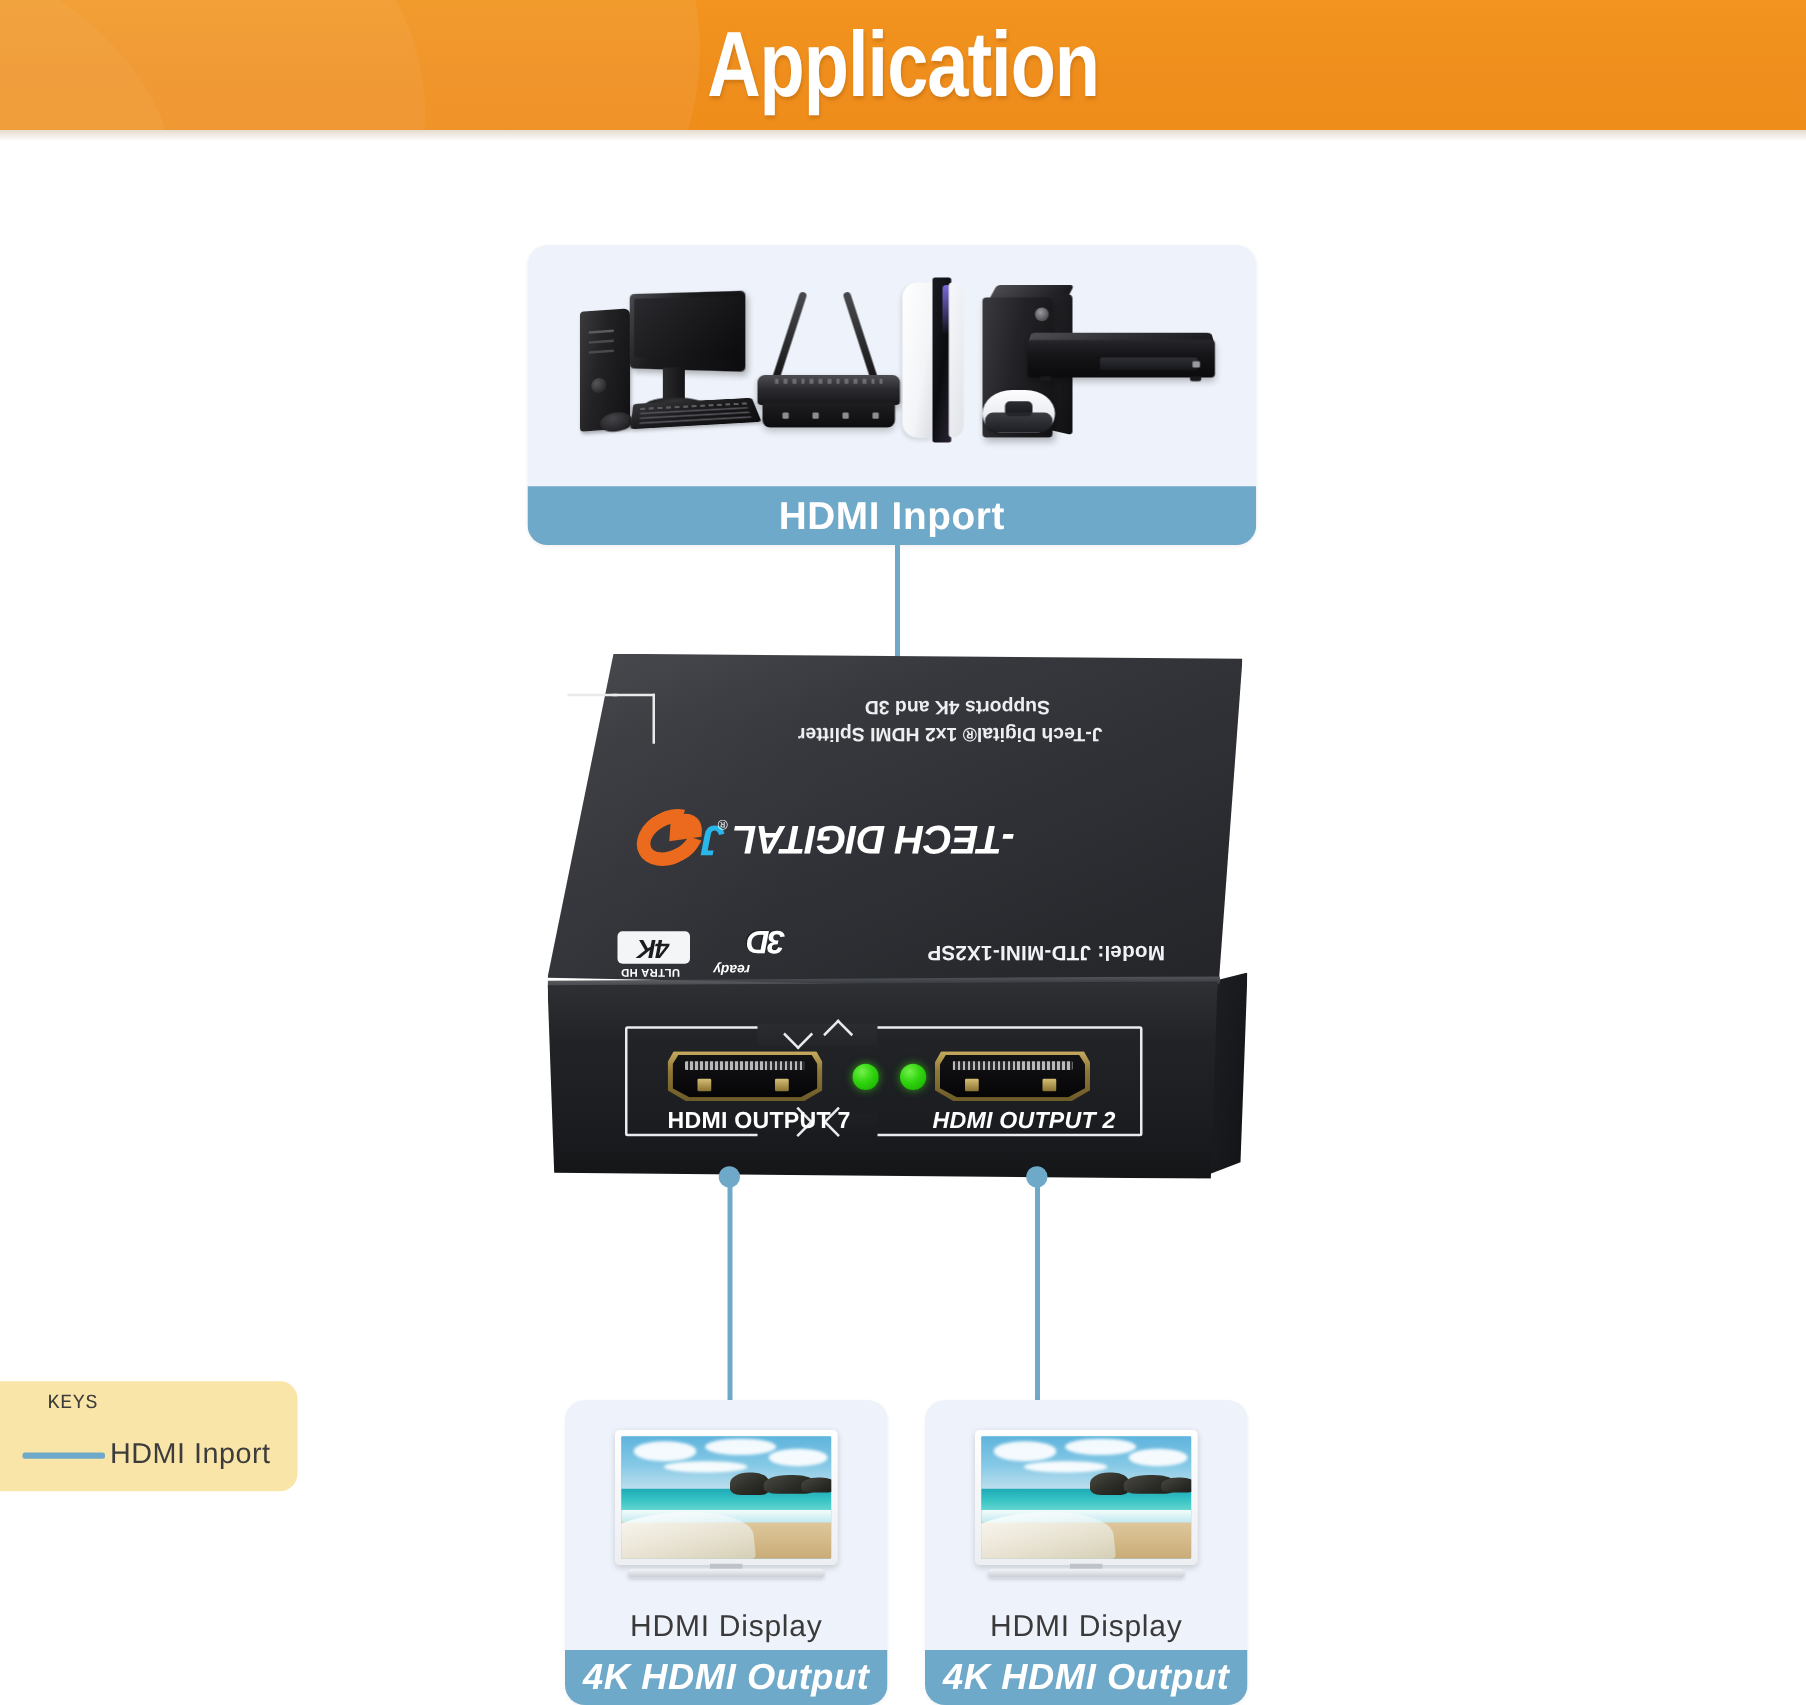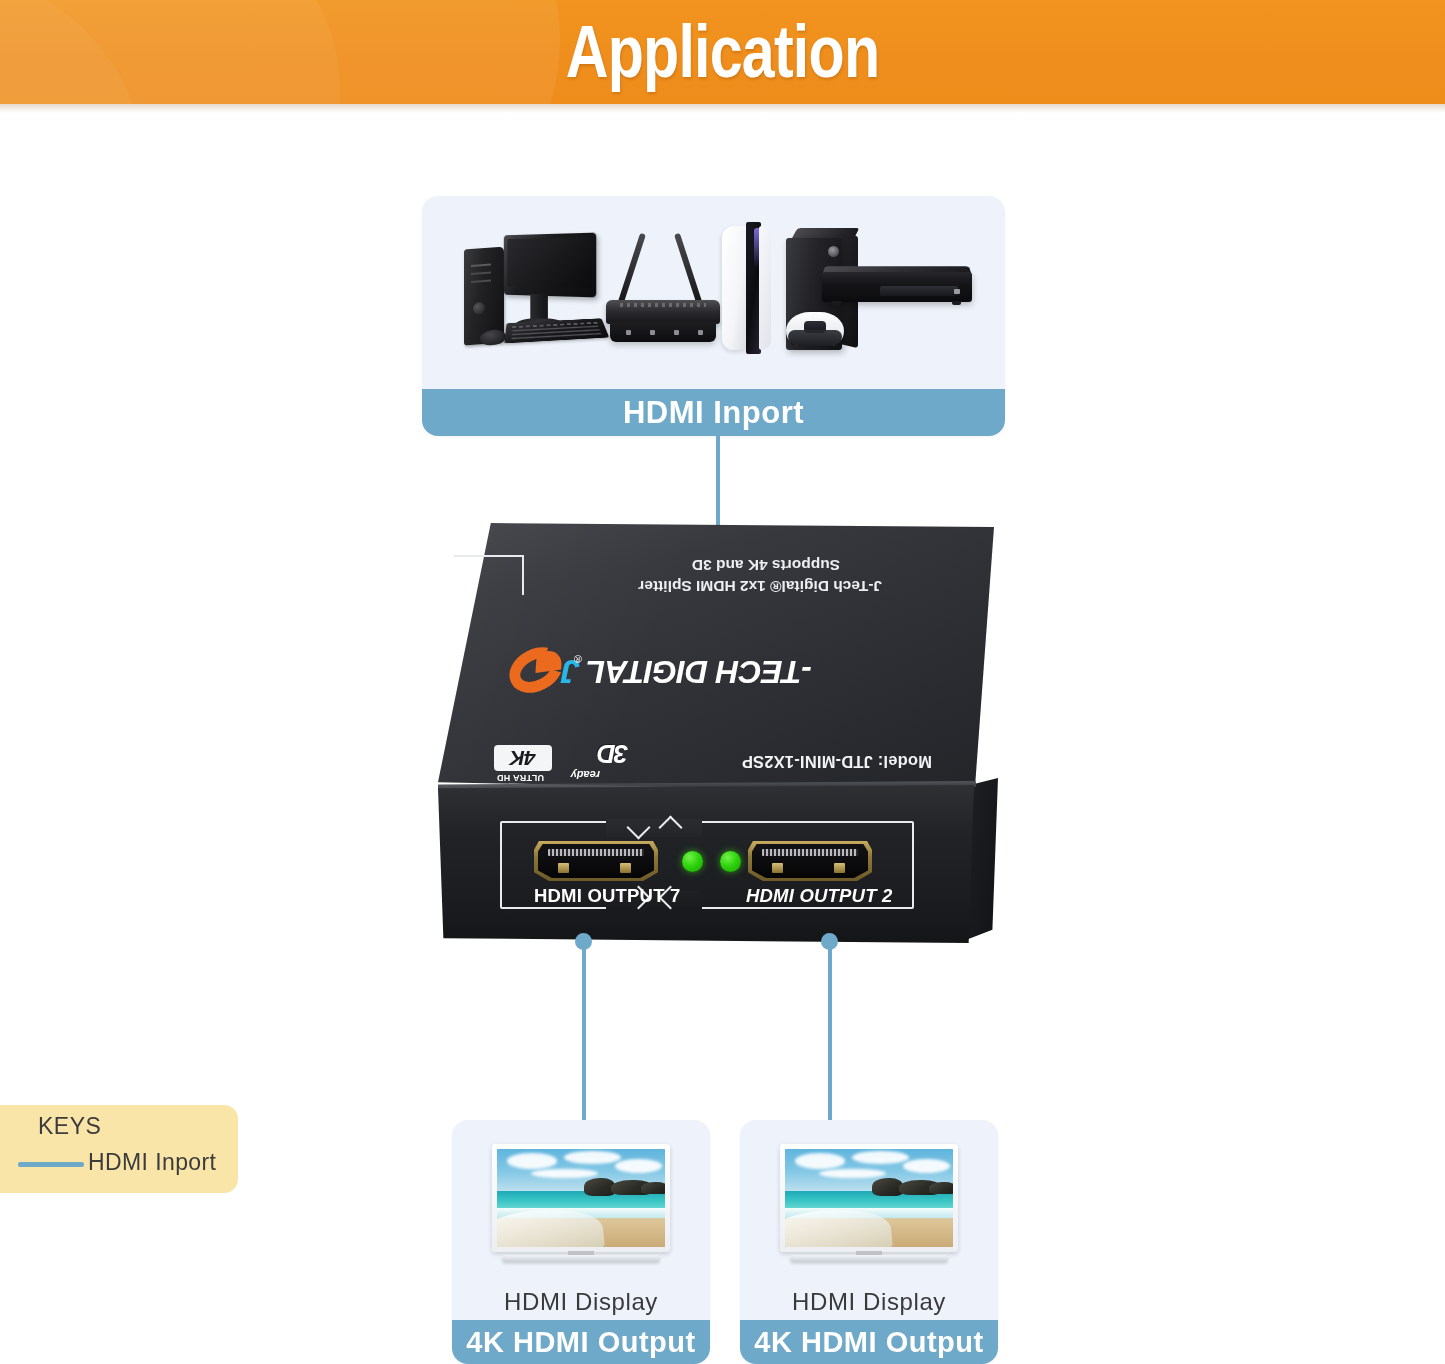--- a/index.html
+++ b/index.html
@@ -311,21 +311,21 @@
   .dvd-foot {
     position: absolute; top: 43px; width: 9px; height: 4px;
     background: #1a1a1d; border-radius: 0 0 2px 2px;
   }
 
   
   .display-panel { height: 244px; width: 258px; }
   #display-panel-1 { left: 452px; top: 1120px; }
   #display-panel-2 { left: 740px; top: 1120px; }
   .display-panel .panel-bar {
-    height: 44px; line-height: 44px; font-size: 29px;
+    height: 44px; line-height: 44px; font-size: 29px; font-style: italic;
   }
   .display-label {
     position: absolute;
     left: 0; bottom: 44px;
     width: 100%;
     text-align: center;
     font-family: "Liberation Sans Narrow", "Liberation Sans", sans-serif;
     font-size: 24px;
     color: #3a3a3a;
     letter-spacing: 0.6px;
@@ -631,22 +631,22 @@
   
   #keys-box {
     position: absolute;
     left: 0; top: 1105px;
     width: 238px; height: 88px;
     background: #fae5a8;
     border-radius: 0 14px 14px 0;
   }
   #keys-title {
     position: absolute; left: 38px; top: 8px;
-    font-family: Liberation Sans, sans-serif;
-    font-size: 23px; color: #3c3c3c; letter-spacing: 0.5px;
+    font-family: Liberation Mono, monospace;
+    font-size: 16px; color: #3c3c3c; letter-spacing: 0.5px;
   }
   #keys-line {
     position: absolute; left: 18px; top: 57px;
     width: 66px; height: 5px;
     background: #6fa9c9; border-radius: 2px;
   }
   #keys-label {
     position: absolute; left: 88px; top: 44px;
     font-family: "Liberation Sans Narrow", "Liberation Sans", sans-serif;
     font-size: 23px; color: #3c3c3c; letter-spacing: 0.4px;

